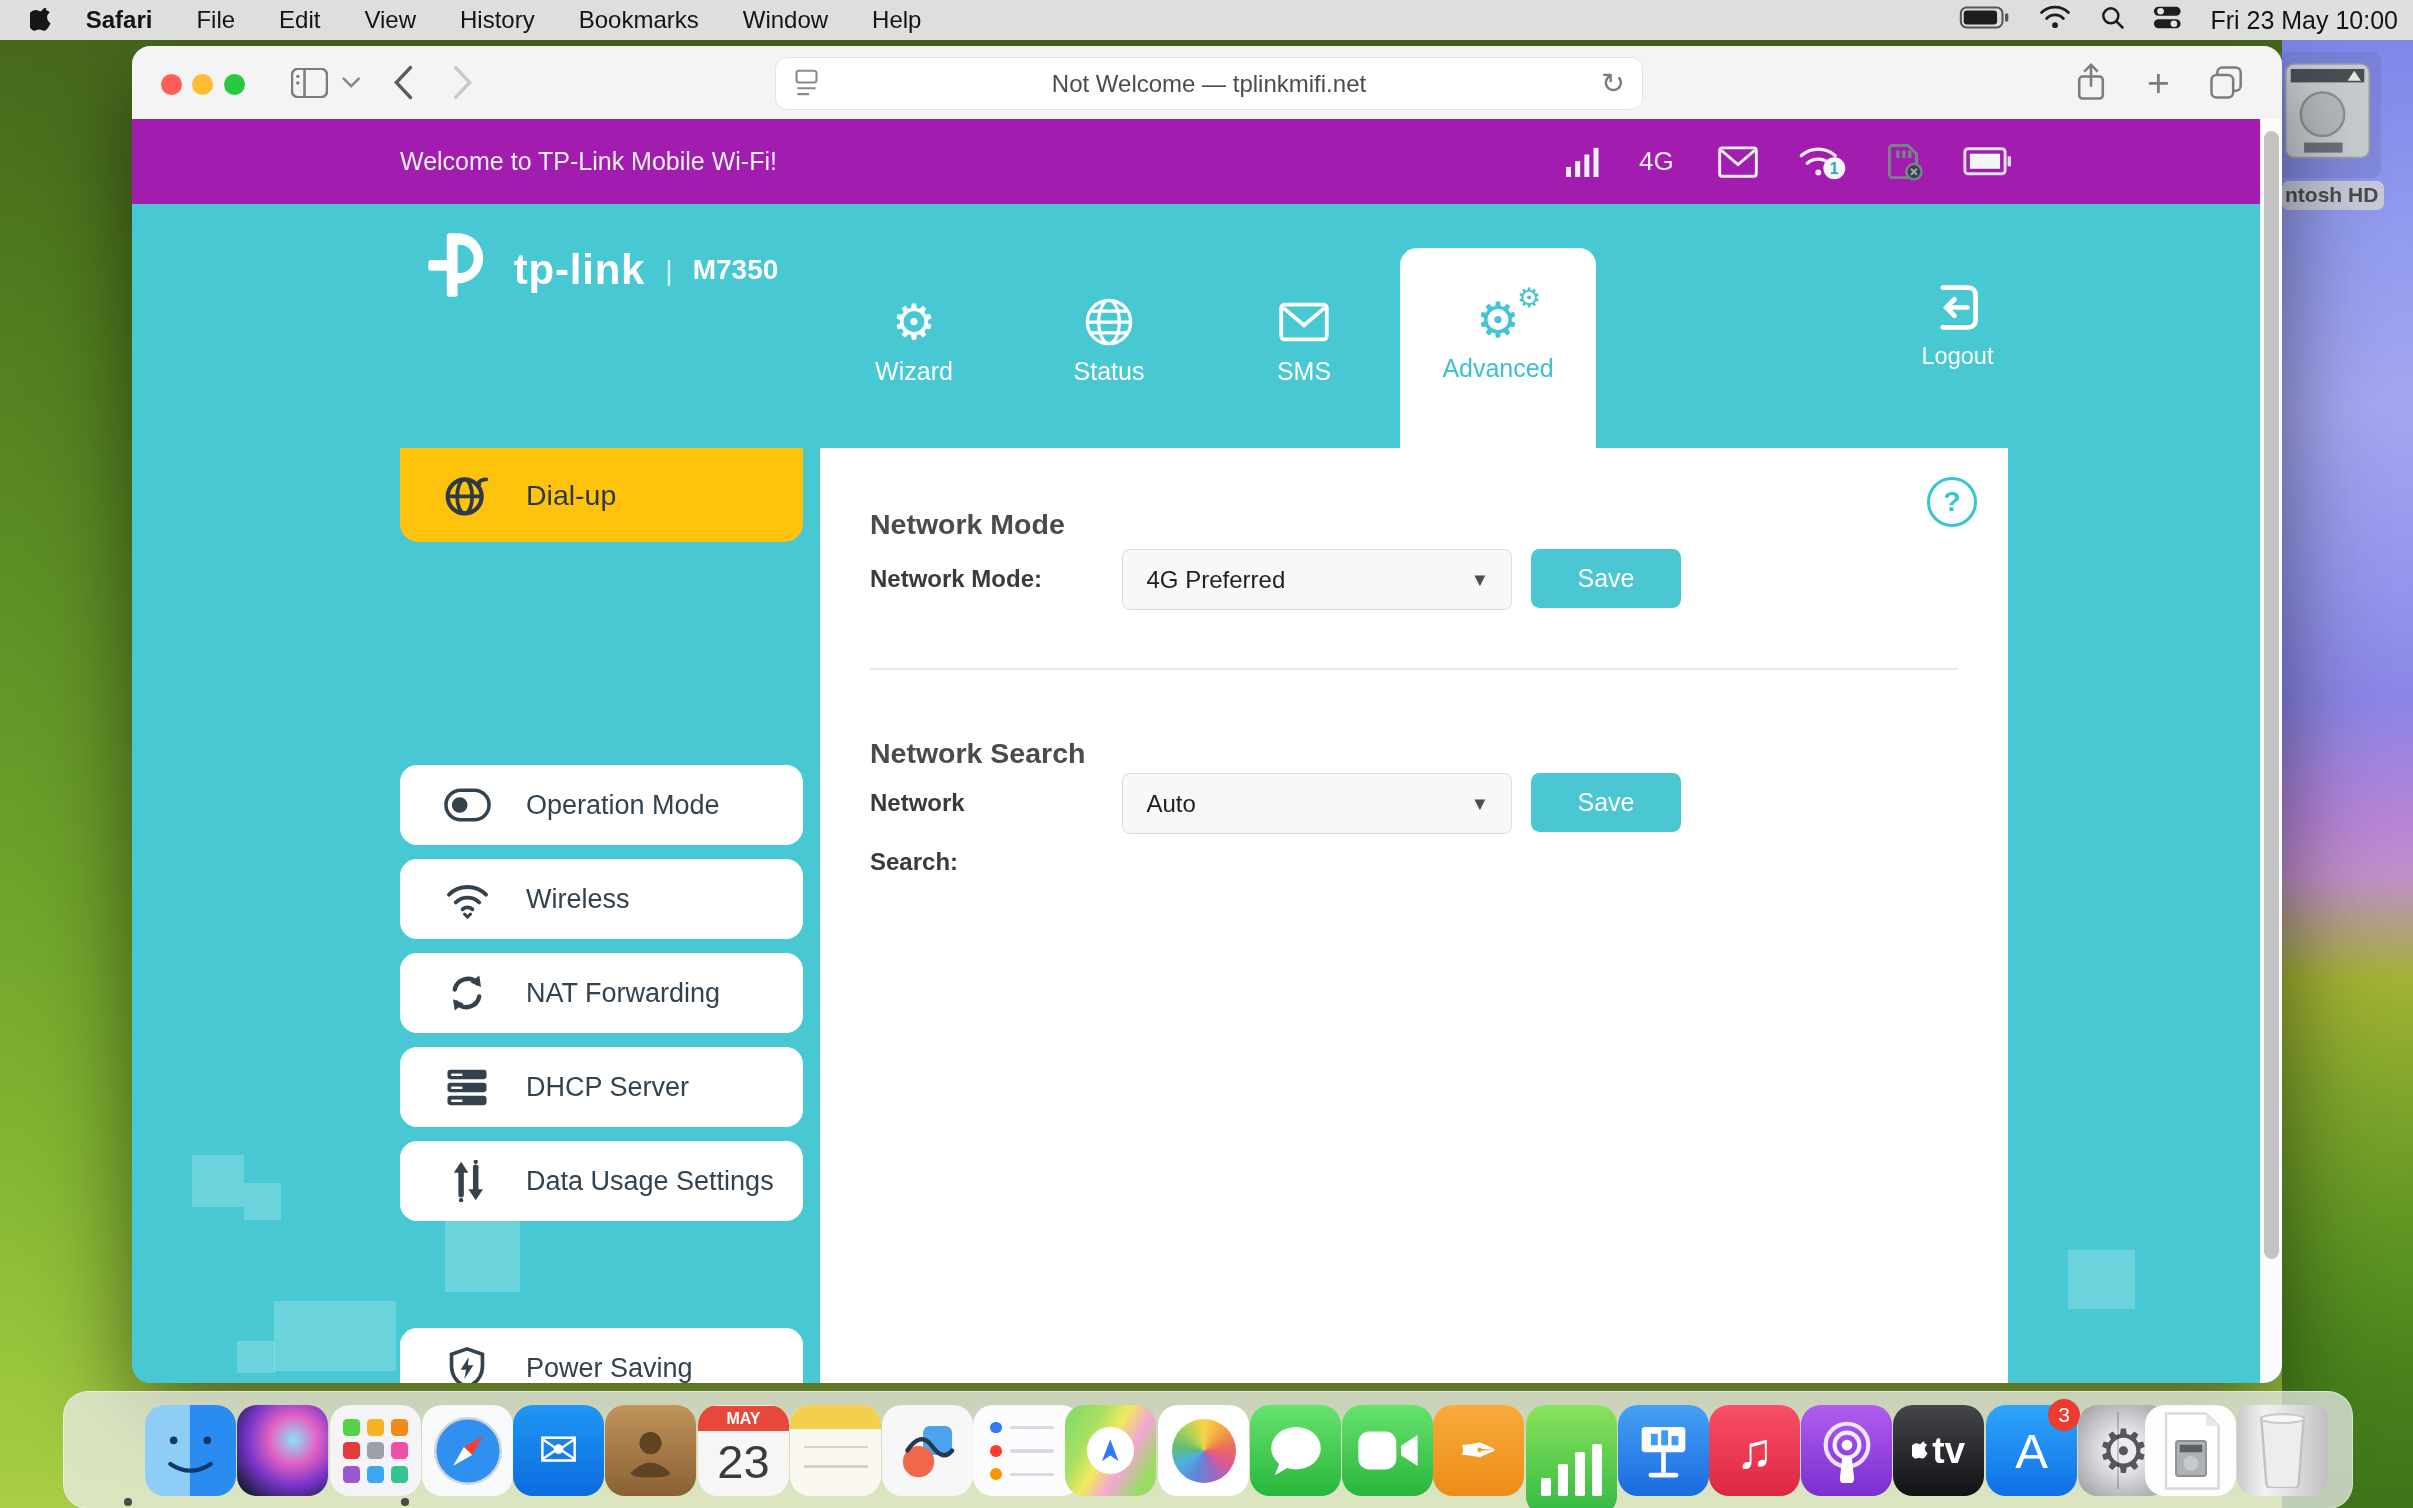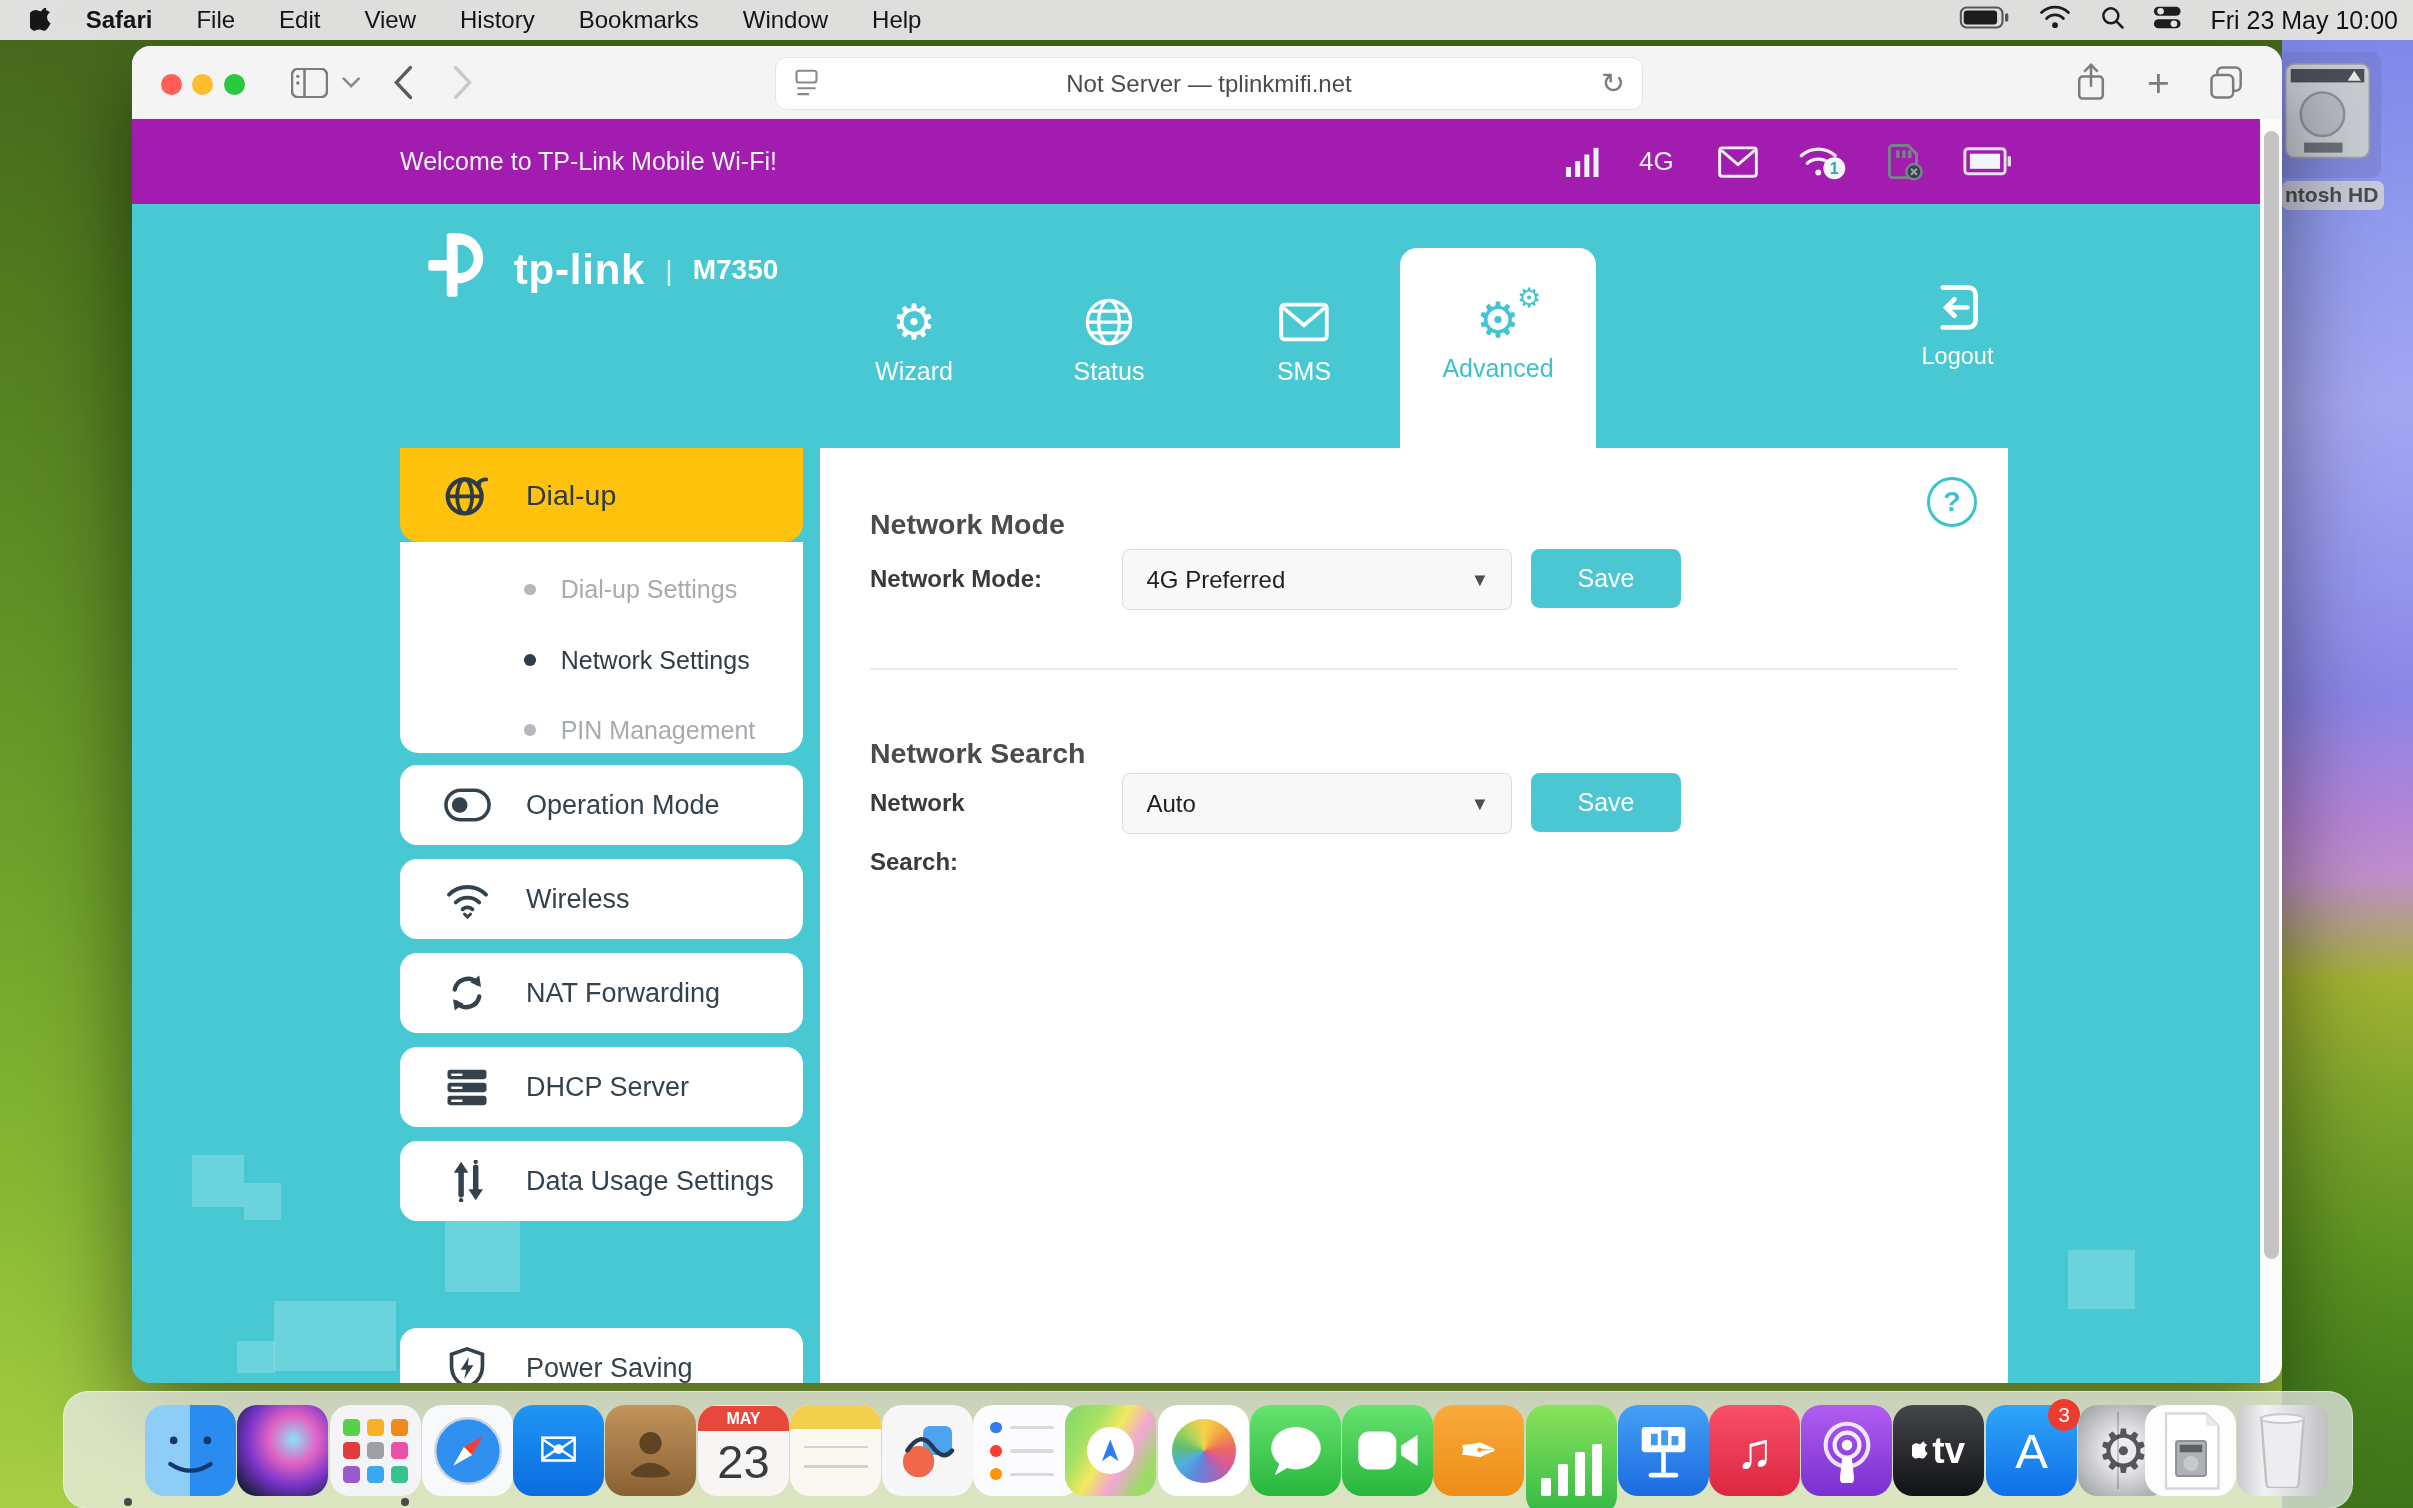--- a/index.html
+++ b/index.html
@@ -163,21 +163,21 @@
           <polyline points="4,3 21,21 4,39" fill="none" stroke="#c9c9c9" stroke-width="4" stroke-linecap="round"></polyline>
         </svg>
     </div>
 
     <div class="urlfield">
       <svg style="position:absolute;left:18.4px" width="25" height="28.5" viewBox="0 0 30 34">
           <rect x="3" y="2" width="24" height="14" rx="3" fill="none" stroke="#8a8a8a" stroke-width="2.5"></rect>
           <line x1="4" y1="23" x2="26" y2="23" stroke="#8a8a8a" stroke-width="2.5"></line>
           <line x1="4" y1="30" x2="18" y2="30" stroke="#8a8a8a" stroke-width="2.5"></line>
         </svg>
-      <span>Not Server — tplinkmifi.net</span>
+      <span>Not Welcome — tplinkmifi.net</span>
       <span style="position:absolute;right:17px;color:#7b7b7b;font-size:28.5px">↻</span>
     </div>
 
     <div class="tb-ico" style="left:1943px">
       <svg width="32" height="39" viewBox="0 0 38 46">
           <rect x="5" y="16" width="28" height="26" rx="4" fill="none" stroke="#7c7c7c" stroke-width="3"></rect>
           <line x1="19" y1="3" x2="19" y2="28" stroke="#7c7c7c" stroke-width="3"></line>
           <polyline points="11,10 19,2 27,10" fill="none" stroke="#7c7c7c" stroke-width="3"></polyline>
         </svg>
     </div>
@@ -309,34 +309,20 @@
             <circle cx="23" cy="27" r="18" fill="none" stroke="#2e3b46" stroke-width="4.5"></circle>
             <ellipse cx="23" cy="27" rx="8" ry="18" fill="none" stroke="#2e3b46" stroke-width="4"></ellipse>
             <line x1="5" y1="27" x2="41" y2="27" stroke="#2e3b46" stroke-width="4"></line>
             <path d="M37 13 a12 12 0 0 1 9 -4" fill="none" stroke="#2e3b46" stroke-width="4" stroke-linecap="round"></path>
             <circle cx="38" cy="14" r="2.6" fill="#2e3b46"></circle>
           </svg>
       </span>
       <span>Dial-up</span>
     </div>
 
-    <div class="side abs submenu">
-      <div class="sub-item" style="top:12.6px;color:#a6abb0">
-        <span class="sub-dot" style="background:#b3b8bd"></span>
-        <span>Dial-up Settings</span>
-      </div>
-      <div class="sub-item" style="top:83px;color:#2f3d49">
-        <span class="sub-dot" style="background:#2f3d49"></span>
-        <span>Network Settings</span>
-      </div>
-      <div class="sub-item" style="top:153px;color:#a6abb0">
-        <span class="sub-dot" style="background:#b3b8bd"></span>
-        <span>PIN Management</span>
-      </div>
-    </div>
 
     <div class="scard" style="top:646px">
       <span class="icw">
         <svg width="47" height="34" viewBox="0 0 48 34">
             <rect x="2" y="2" width="44" height="30" rx="15" fill="none" stroke="#33424d" stroke-width="3.6"></rect>
             <circle cx="16" cy="17" r="8" fill="#33424d"></circle>
           </svg>
       </span>
       <span>Operation Mode</span>
     </div>

